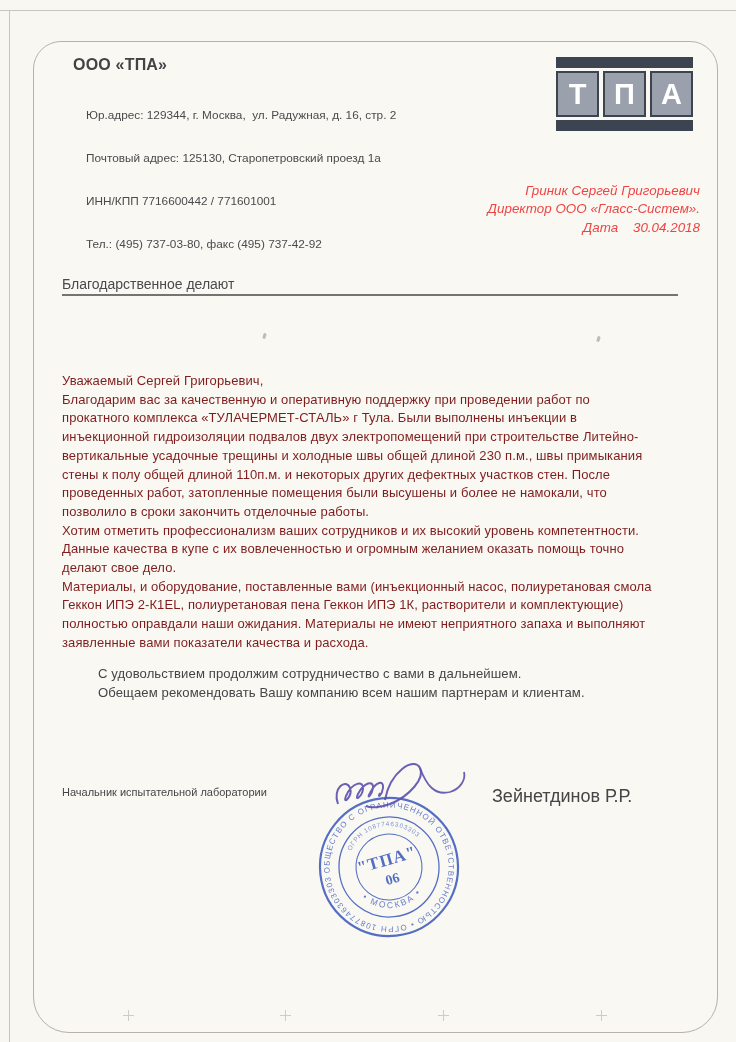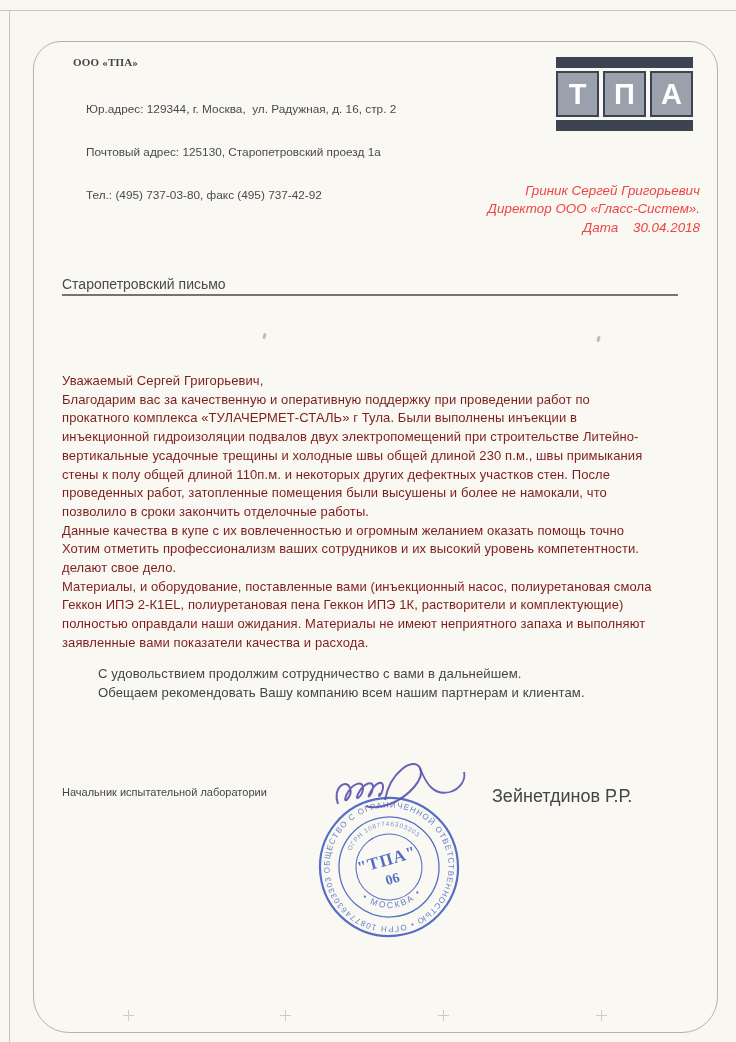--- a/index.html
+++ b/index.html
@@ -18,21 +18,21 @@
   .scan-edge-top{position:absolute;left:0;top:10px;width:736px;height:1px;background:#c7c5c0;}
   .scan-edge-left{position:absolute;left:9px;top:10px;width:1px;height:1032px;background:#c7c5c0;}
   
   .frame{
     position:absolute;left:33px;top:41px;width:683px;height:990px;
     border:1px solid #b5b2ac;border-radius:28px 28px 36px 36px;
     background:#f9f8f3;
   }
   
   .header-block{position:absolute;left:73px;top:56px;}
-  .company-name{font-size:11px;font-weight:bold;color:#434345;letter-spacing:.2px;font-family:Liberation Serif, serif;}
+  .company-name{font-size:16px;font-weight:bold;color:#434345;letter-spacing:.2px;}
   .header-lines{margin-top:5px;font-size:11.8px;line-height:14.4px;color:#4a4a4c;white-space:pre;margin-left:13px;}
   
   .logo{position:absolute;left:556px;top:57px;width:137px;}
   .logo-bar{height:11px;background:#3b4450;}
   .logo-row{display:flex;gap:4px;margin:3px 0;}
   .logo-box{
     width:39px;height:42px;background:#9aa1ac;border:2px solid #3b4450;
     display:flex;align-items:center;justify-content:center;
   }
   .logo-letter{color:#ffffff;font-weight:bold;font-size:29px;line-height:1;}
@@ -73,20 +73,21 @@
 
   <div class="scan-edge-top"></div>
   <div class="scan-edge-left"></div>
   <div class="frame"></div>
 
   <div class="header-block">
     <div class="company-name">ООО «ТПА»</div>
     <div class="header-lines">
       <div>Юр.адрес: 129344, г. Москва,  ул. Радужная, д. 16, стр. 2</div>
       <div>Почтовый адрес: 125130, Старопетровский проезд 1а</div>
+      <div>ИНН/КПП 7716600442 / 771601001</div>
       <div>Тел.: (495) 737-03-80, факс (495) 737-42-92</div>
     </div>
   </div>
 
   <div class="logo">
     <div class="logo-bar"></div>
     <div class="logo-row">
       <div class="logo-box">
         <span class="logo-letter">Т</span>
       </div>
@@ -99,34 +100,34 @@
     </div>
     <div class="logo-bar"></div>
   </div>
 
   <div class="addressee">
     <div>Гриник Сергей Григорьевич</div>
     <div>Директор ООО «Гласс-Систем».</div>
     <div class="date-line">Дата    30.04.2018</div>
   </div>
 
-  <div class="letter-title">Старопетровский письмо</div>
+  <div class="letter-title">Благодарственное делают</div>
   <div class="title-rule"></div>
 
   <div class="body-block">
     <div class="body-line">Уважаемый Сергей Григорьевич,</div>
     <div class="body-line">Благодарим вас за качественную и оперативную поддержку при проведении работ по</div>
     <div class="body-line">прокатного комплекса «ТУЛАЧЕРМЕТ-СТАЛЬ» г Тула. Были выполнены инъекции в</div>
     <div class="body-line">инъекционной гидроизоляции подвалов двух электропомещений при строительстве Литейно-</div>
     <div class="body-line">вертикальные усадочные трещины и холодные швы общей длиной 230 п.м., швы примыкания</div>
     <div class="body-line">стены к полу общей длиной 110п.м. и некоторых других дефектных участков стен. После</div>
     <div class="body-line">проведенных работ, затопленные помещения были высушены и более не намокали, что</div>
     <div class="body-line">позволило в сроки закончить отделочные работы.</div>
+    <div class="body-line">Хотим отметить профессионализм ваших сотрудников и их высокий уровень компетентности.</div>
     <div class="body-line">Данные качества в купе с их вовлеченностью и огромным желанием оказать помощь точно</div>
-    <div class="body-line">Хотим отметить профессионализм ваших сотрудников и их высокий уровень компетентности.</div>
     <div class="body-line">делают свое дело.</div>
     <div class="body-line">Материалы, и оборудование, поставленные вами (инъекционный насос, полиуретановая смола</div>
     <div class="body-line">Геккон ИПЭ 2-К1EL, полиуретановая пена Геккон ИПЭ 1К, растворители и комплектующие)</div>
     <div class="body-line">полностью оправдали наши ожидания. Материалы не имеют неприятного запаха и выполняют</div>
     <div class="body-line">заявленные вами показатели качества и расхода.</div>
   </div>
 
   <div class="closing-block">
     <div class="body-line">С удовольствием продолжим сотрудничество с вами в дальнейшем.</div>
     <div class="body-line">Обещаем рекомендовать Вашу компанию всем нашим партнерам и клиентам.</div>

